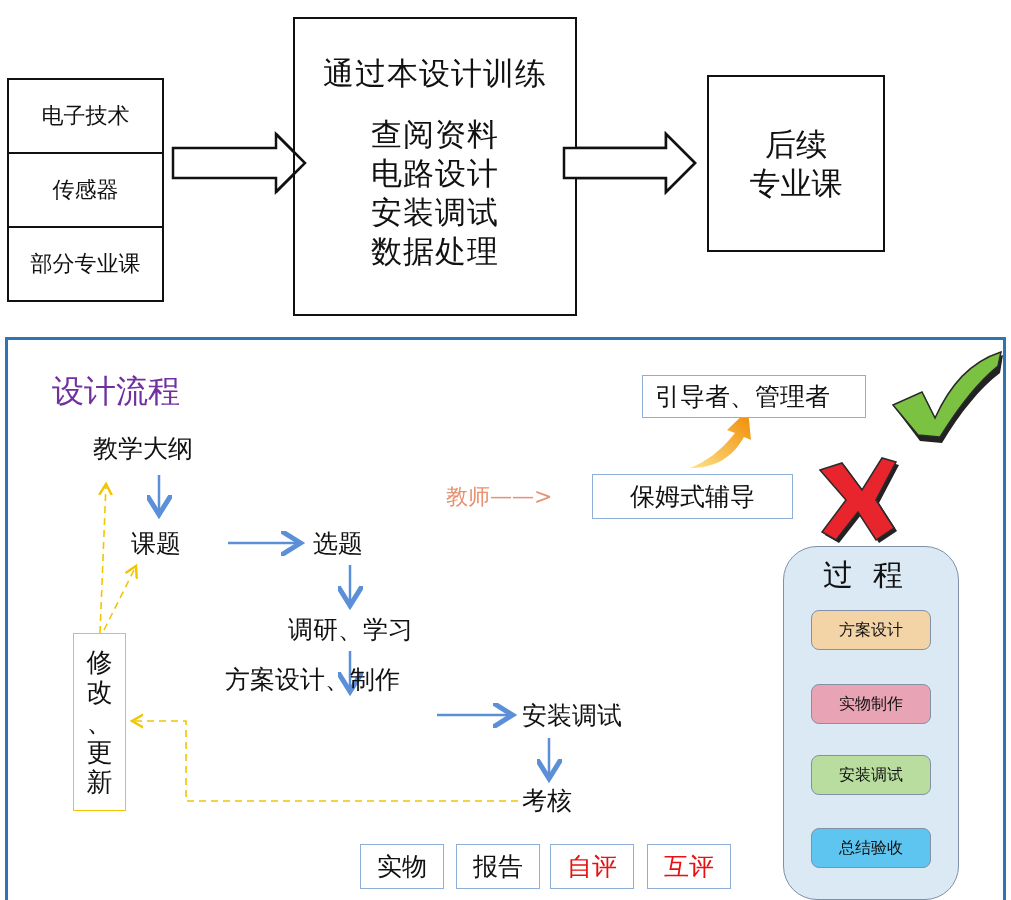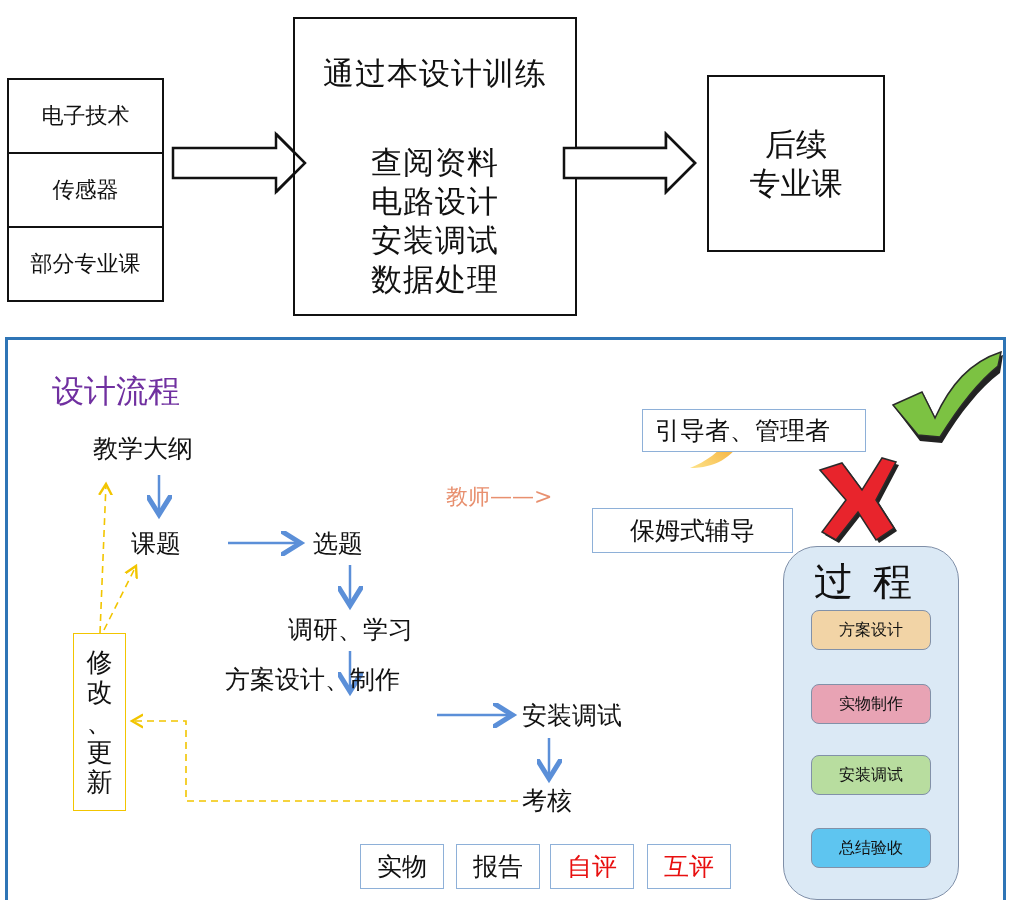--- a/index.html
+++ b/index.html
@@ -9,42 +9,42 @@
   .serif { font-family: "DejaVu Serif", "Liberation Serif", serif; }
 
   
   .stack { left: 7px; top: 78px; width: 153px; border: 2px solid #111; background: #fff; }
   .stack-cell { height: 72px; border-top: 2px solid #111; display: flex; align-items: center;
                 justify-content: center; font-size: 22px; }
   .stack-cell:first-child { border-top: none; }
   .center-box { left: 293px; top: 17px; width: 280px; height: 295px; border: 2px solid #111;
                 background: #fff; text-align: center; }
   .center-title { font-size: 31px; margin-top: 34px; letter-spacing: 1px; }
-  .center-lines { margin-top: 48px; font-size: 31px; line-height: 39px; letter-spacing: 1px; }
+  .center-lines { margin-top: 20px; font-size: 31px; line-height: 39px; letter-spacing: 1px; }
   .right-box { left: 707px; top: 75px; width: 174px; height: 173px; border: 2px solid #111;
                background: #fff; display: flex; flex-direction: column; align-items: center;
                justify-content: center; font-size: 31px; line-height: 39px; }
 
   
   .frame { left: 5px; top: 337px; width: 1001px; height: 570px; border: 3px solid #2e75b6;
            box-sizing: border-box; background: #fff; }
   .title { left: 52px; top: 370px; font-size: 32px; color: #7030a0; }
   .node { font-size: 25px; color: #111; white-space: nowrap; }
   .teacher { left: 446px; top: 482px; font-size: 22px; color: #e8906f; }
   .role-box { border: 1px solid #8eb0d8; background: #fff; display: flex; align-items: center;
-              justify-content: center; font-size: 25px; margin-top: 34px; }
+              justify-content: center; font-size: 25px; }
   .revise-box { left: 73px; top: 633px; width: 51px; height: 176px; border: 1.5px solid #f2c500;
                 background: #fff; display: flex; flex-direction: column; align-items: center;
                 justify-content: center; font-size: 26px; line-height: 30px; }
   .eval-box { top: 844px; height: 43px; border: 1px solid #8eb0d8; display: flex;
               align-items: center; justify-content: center; font-size: 25px; }
   .process-panel { left: 783px; top: 546px; width: 176px; height: 354px; border: 1.5px solid #7f8fa8;
                    border-radius: 34px; background: #dbe9f5; box-sizing: border-box; }
   .process-title { position: absolute; left: 0; right: 0; top: 8px; text-align: center;
-                   font-size: 39px; letter-spacing: 20px; padding-left: 4px; }
+                   font-size: 30px; letter-spacing: 20px; padding-left: 4px; }
   .process-item { position: absolute; left: 27px; width: 120px; height: 40px; border: 1.5px solid #8291a8;
                   border-radius: 8px; display: flex; align-items: center; justify-content: center;
                   font-size: 16px; box-sizing: border-box; }
   svg.overlay { position: absolute; left: 0; top: 0; }
 </style>
 </head>
 <body>
 
 <div class="abs stack serif">
   <div class="stack-cell">电子技术</div>

